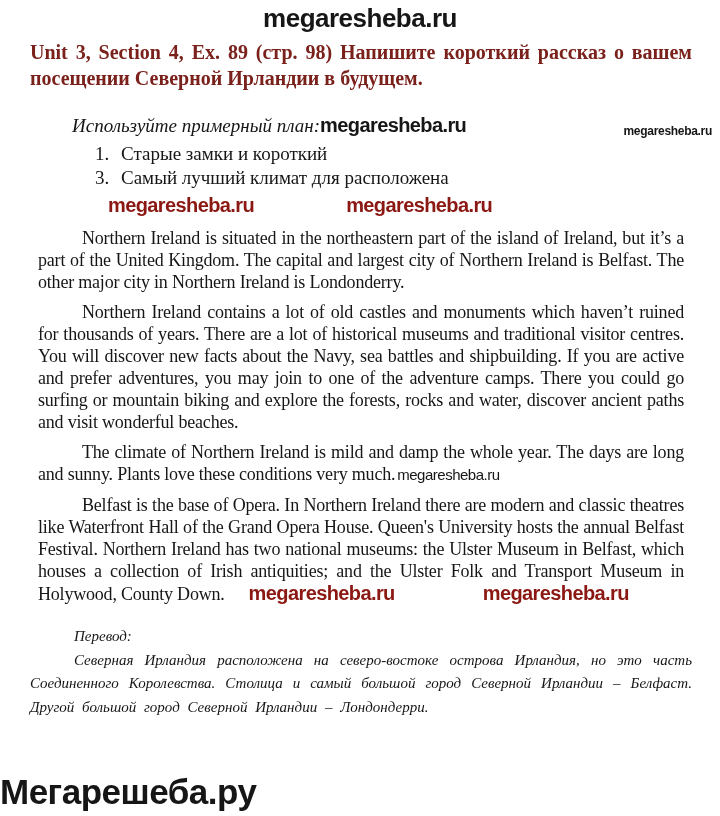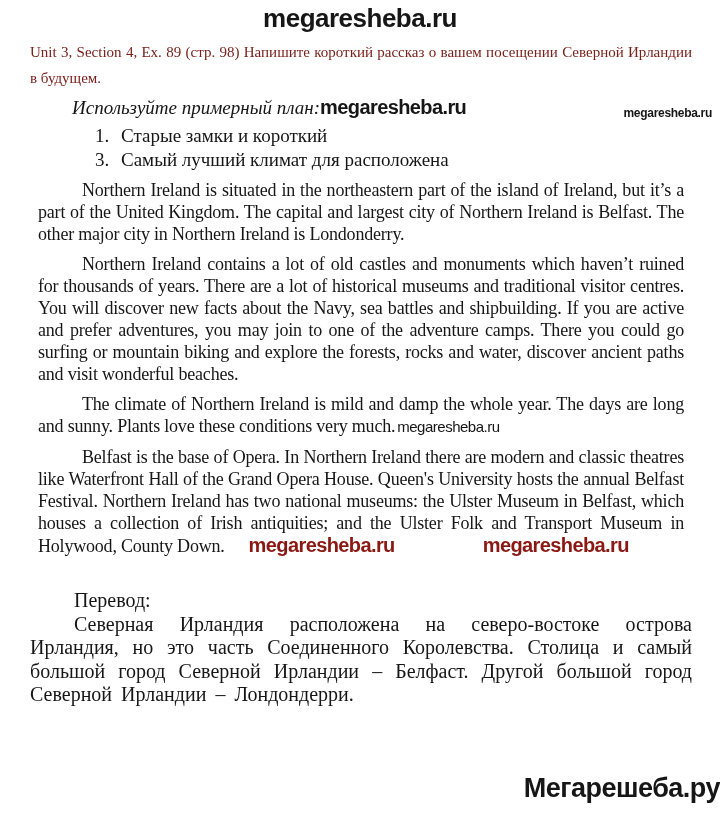--- a/index.html
+++ b/index.html
@@ -17,30 +17,30 @@
     font-weight: 700;
     font-size: 26px;
     letter-spacing: -0.5px;
     padding-top: 3px;
     color: var(--text, #161616);
   }
   .content { padding: 0 28px 0 30px; }
 
   .exercise-title {
     margin-top: 5px;
-    font-weight: 400;
-    font-size: 15px;
+    font-weight: 700;
+    font-size: 20px;
     line-height: 26px;
     text-align: justify;
     color: var(--title_red, #7a211b);
   }
 
   .plan-line {
     position: relative;
-    margin-top: 3px;
+    margin-top: 21px;
     font-size: 19px;
     line-height: 26px;
     white-space: nowrap;
   }
   .plan-intro {
     font-style: italic;
     padding-left: 42px;
   }
   .wm-bold-inline {
     font-family: "Liberation Sans", sans-serif;
@@ -88,35 +88,36 @@
     font-weight: 400;
     font-size: 15px;
     letter-spacing: -0.5px;
     color: var(--text, #161616);
     margin-left: 2px;
   }
   .wm-down-1 { margin-left: 24px; }
   .wm-down-2 { margin-left: 88px; }
 
   .translation {
-    margin-top: 32px;
-    font-size: 20px;
+    margin-top: 20px;
+    font-style: italic;
+    font-size: 15px;
     line-height: 23.5px;
     text-align: justify;
     word-spacing: 4px;
   }
   .translation p { margin: 0; text-indent: 44px; }
 
   .footer-brand {
     position: absolute;
-    left: 0; right: 0; bottom: 12px;
-    text-align: right;
+    left: 0; right: 0; bottom: 4px;
+    text-align: left;
     font-family: "Liberation Sans", sans-serif;
     font-weight: 700;
-    font-size: 27px;
+    font-size: 35px;
     letter-spacing: -0.5px;
     color: var(--text, #161616);
   }
 </style>
 </head>
 <body>
 
 <div class="header-brand">megaresheba.ru</div>
 
 <div class="content">
@@ -130,20 +131,23 @@
 
   <div class="plan-list">
     <div class="plan-item">
       <span class="num">1.</span><span>Старые замки и короткий</span>
     </div>
     <div class="plan-item">
       <span class="num">3.</span><span>Самый лучший климат для расположена</span>
     </div>
   </div>
 
+  <div class="wm-row">
+    <span class="wm-red">megaresheba.ru</span><span class="wm-red gap">megaresheba.ru</span>
+  </div>
 
   <div class="essay">
     <p>Northern Ireland is situated in the northeastern part of the island of Ireland, but it’s a part of the United Kingdom. The capital and largest city of Northern Ireland is Belfast. The other major city in Northern Ireland is Londonderry.</p>
     <p>Northern Ireland contains a lot of old castles and monuments which haven’t ruined for thousands of years. There are a lot of historical museums and traditional visitor centres. You will discover new facts about the Navy, sea battles and shipbuilding. If you are active and prefer adventures, you may join to one of the adventure camps. There you could go surfing or mountain biking and explore the forests, rocks and water, discover ancient paths and visit wonderful beaches.</p>
     <p><span>The climate of Northern Ireland is mild and damp the whole year. The days are long and sunny. Plants love these conditions very much.</span><span class="wm-inline-small">megaresheba.ru</span></p>
     <p><span>Belfast is the base of Opera. In Northern Ireland there are modern and classic theatres like Waterfront Hall of the Grand Opera House. Queen's University hosts the annual Belfast Festival. Northern Ireland has two national museums: the Ulster Museum in Belfast, which houses a collection of Irish antiquities; and the Ulster Folk and Transport Museum in Holywood, County Down.</span><span class="wm-red wm-down-1">megaresheba.ru</span><span class="wm-red wm-down-2">megaresheba.ru</span></p>
   </div>
 
   <div class="translation">
     <p>Перевод:</p>

